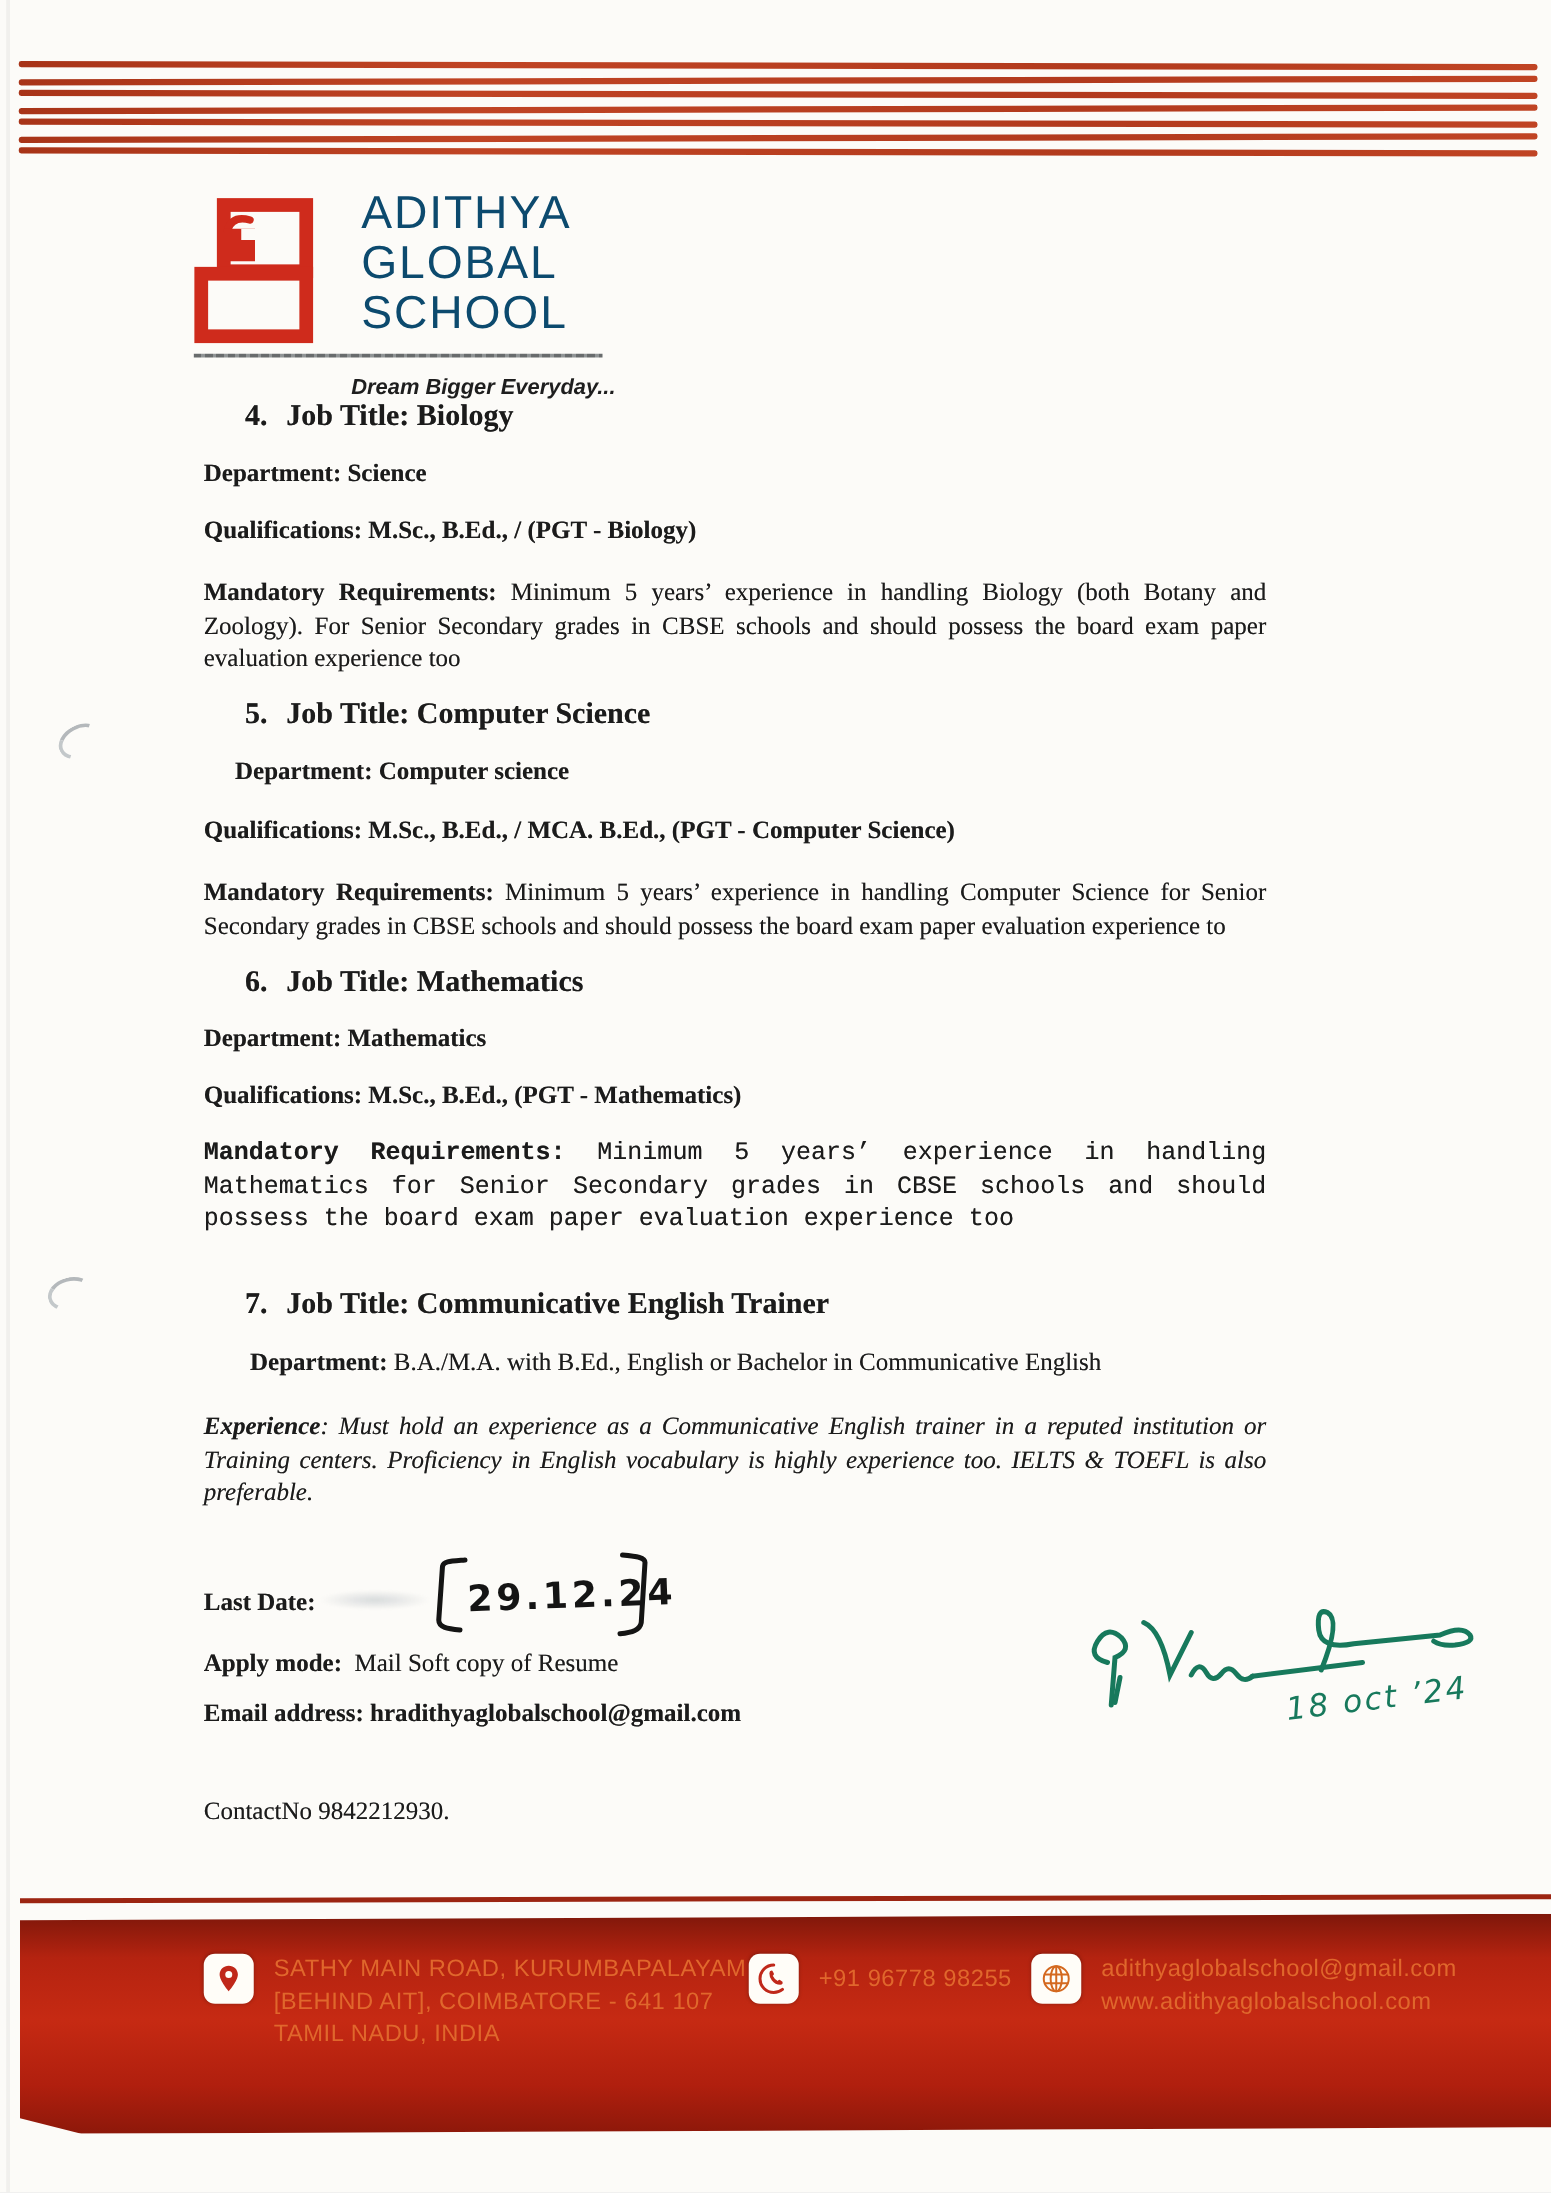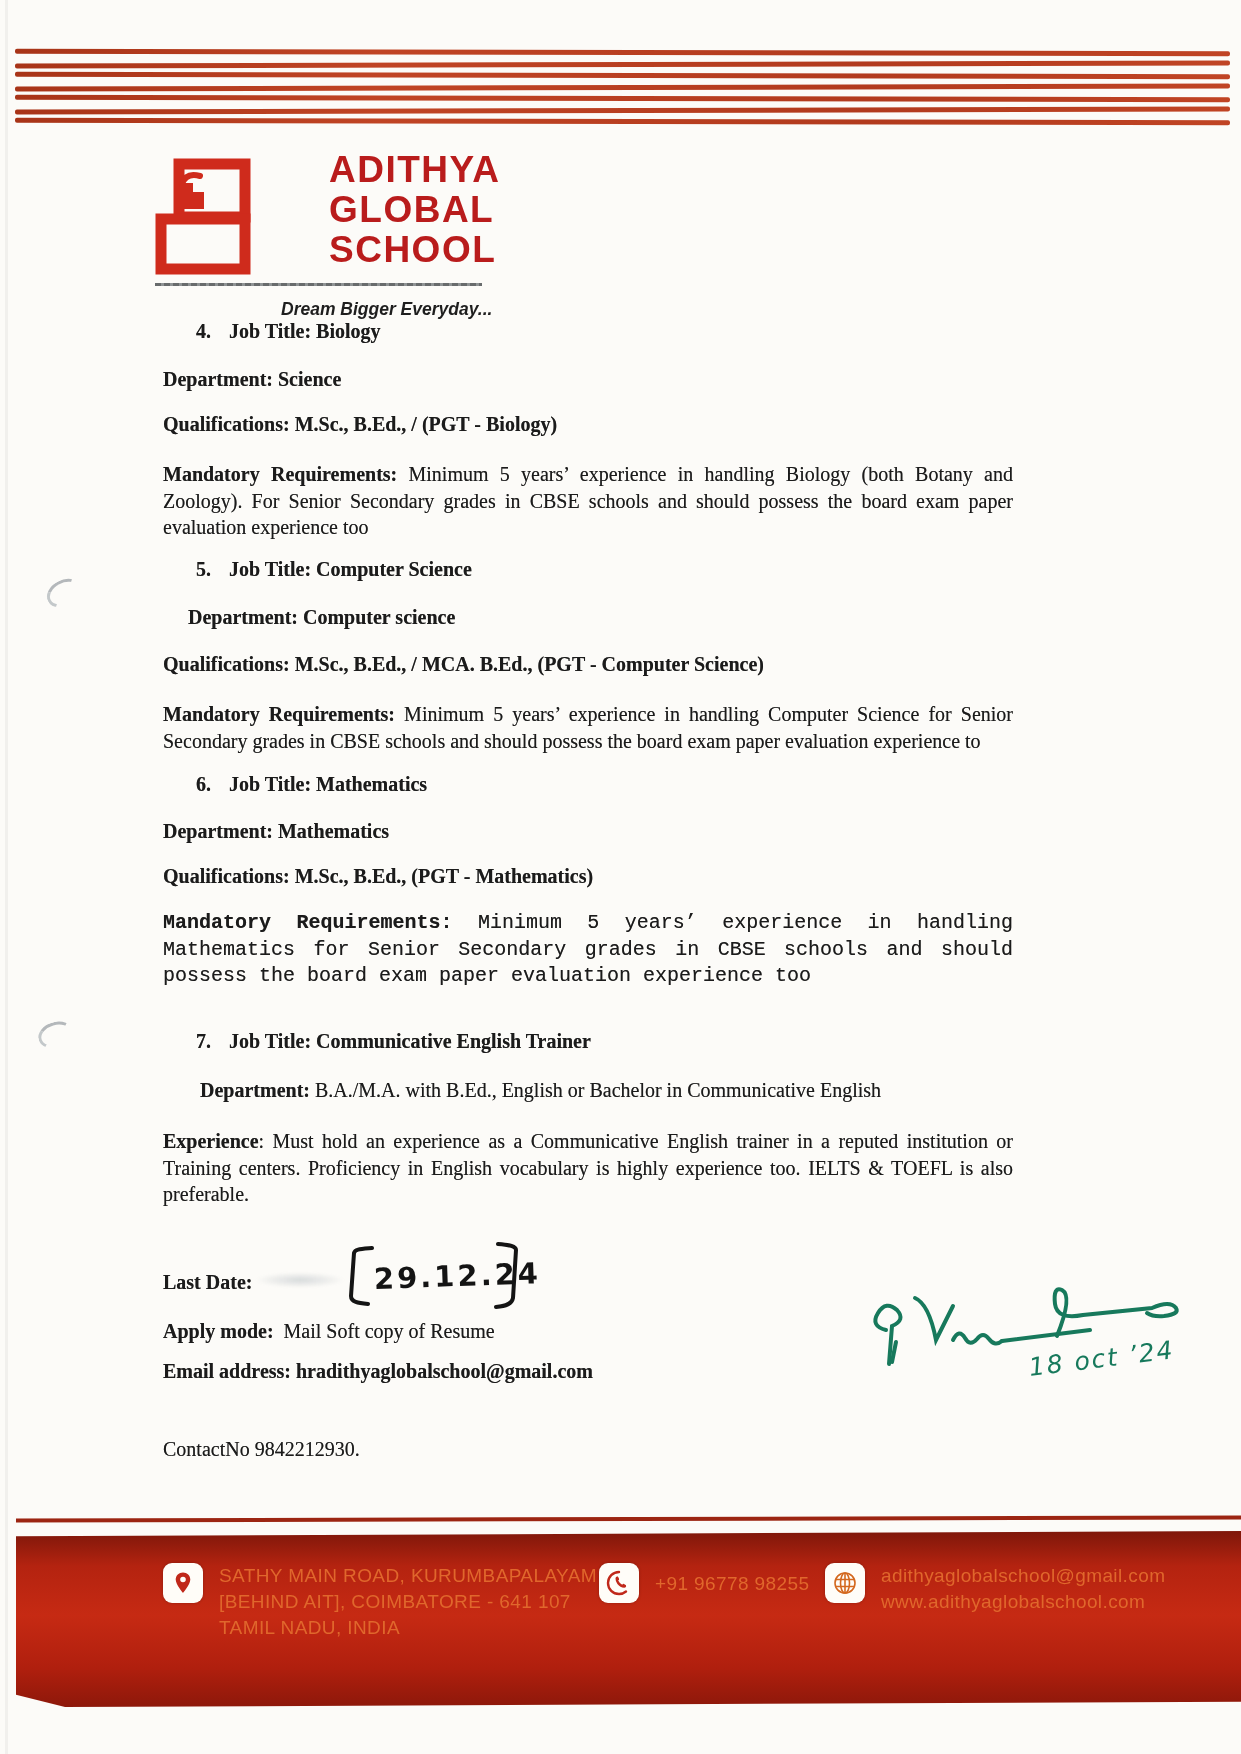--- a/index.html
+++ b/index.html
@@ -20,33 +20,33 @@
   .arc-artifact{position:absolute; width:30px; height:20px; border:3px solid transparent;
                 border-top-color:#8e959b; border-left-color:#a6adb3;
                 border-radius:50%; opacity:.65;}
   .smudge{position:absolute; width:90px; height:16px; border-radius:8px;
           background:radial-gradient(ellipse at center, rgba(125,138,150,.28), rgba(125,138,150,0) 70%);
           filter:blur(1px);}
   
   .logo-mark{position:absolute; left:155px; top:157px;}
   .logo-text{position:absolute; left:289px; top:150px;
              font-family:"Liberation Sans","DejaVu Sans",sans-serif;
-             font-weight:700; font-size:37px; line-height:40px; letter-spacing:1.5px;
-             color:#b91c1c;margin-left:40px;}
+             font-weight:400; font-size:37px; line-height:40px; letter-spacing:1.5px;
+             color:#0c4a6e;}
   .logo-underline{position:absolute; left:155px; top:283px; width:327px; height:3px;
                   background:repeating-linear-gradient(90deg,#4e5254 0 6px,#7c8183 6px 9px); opacity:.85;}
   .tagline{position:absolute; left:281px; top:299px;
            font-family:"Liberation Sans","DejaVu Sans",sans-serif;
            font-style:italic; font-weight:bold; font-size:17.5px; color:#1e1e1e;}
   
   .line{position:absolute; left:163px; font-size:20px; white-space:nowrap;
         text-shadow:0 0 .5px rgba(20,20,20,.55);}
   .para{position:absolute; left:163px; width:850px; font-size:20px; line-height:26.5px;
         text-align:justify; text-shadow:0 0 .5px rgba(20,20,20,.55);}
-  .jobhead{position:absolute; left:196px; font-size:20px; font-weight:bold;
+  .jobhead{position:absolute; left:196px; font-size:24px; font-weight:bold;
            white-space:nowrap; text-shadow:0 0 .5px rgba(20,20,20,.6);}
   .jobhead .num{display:inline-block; min-width:33px;}
   .bold{font-weight:bold;}
   
   .hand-date{position:absolute; left:330px; top:1240px;}
   .signature{position:absolute; left:852px; top:1278px;}
   
   .footer-thinline{position:absolute; top:1517px; left:16px; right:0; height:4px;
                    background:#9c2512; transform:rotate(-.15deg);}
   .footer-band{position:absolute; top:1531px; left:16px; right:0; height:176px;
@@ -131,21 +131,21 @@
   <div class="para" style="top:910px;font-family:Liberation Mono, monospace;">
     <span class="bold">Mandatory Requirements:</span> <span>Minimum 5 years’ experience in handling Mathematics for Senior Secondary grades in CBSE schools and should possess the board exam paper evaluation experience too</span>
   </div>
 
   <div class="jobhead" style="top:1030px;">
     <span class="num">7.</span><span>Job Title: Communicative English Trainer</span>
   </div>
   <div class="line" style="top:1079px; left:200px;">
     <span class="bold">Department:</span> <span>B.A./M.A. with B.Ed., English or Bachelor in Communicative English</span>
   </div>
-  <div class="para" style="top:1128px;">
+  <div class="para" style="top:1128px;font-style:italic;">
     <span class="bold">Experience</span><span>: Must hold an experience as a Communicative English trainer in a reputed institution or Training centers. Proficiency in English vocabulary is highly experience too. IELTS &amp; TOEFL is also preferable.</span>
   </div>
 
   <div class="line" style="top:1271px;">
     <span class="bold">Last Date:</span>
   </div>
   <div class="smudge" style="left:255px; top:1272px;"></div>
 
   <svg class="hand-date" width="210" height="72" viewBox="0 0 210 72">
     <path d="M42,8 C30,9 25,9 24,13 L21,56 C21,62 28,63 38,64" fill="none" stroke="#141414" stroke-width="4" stroke-linecap="round"></path>

